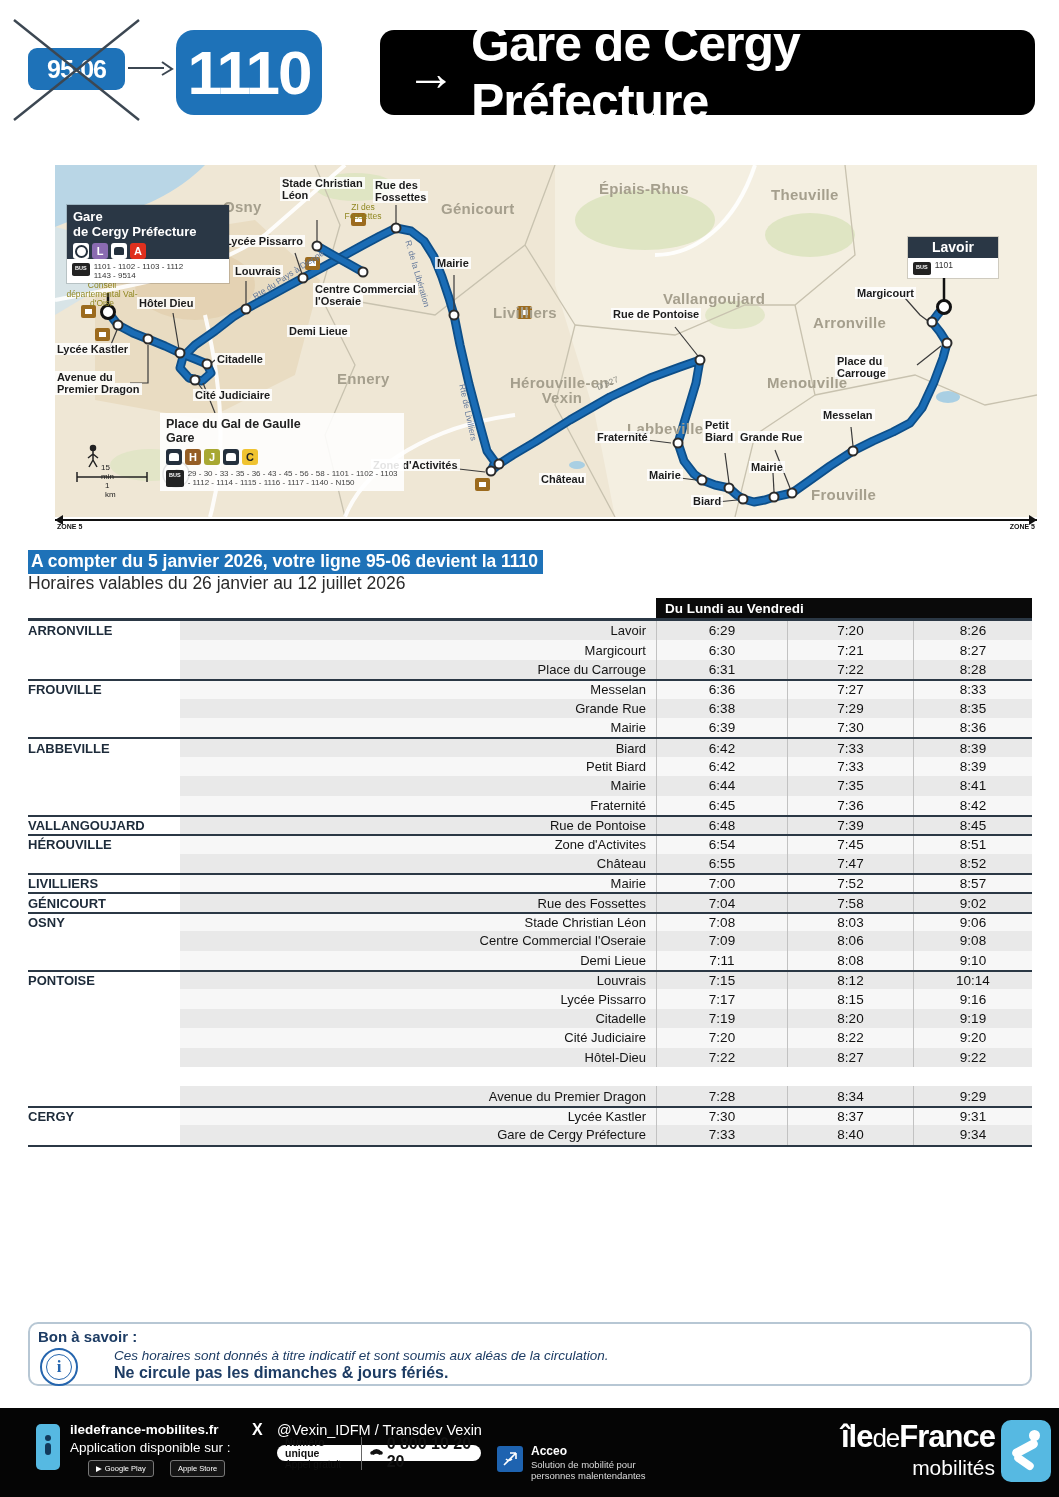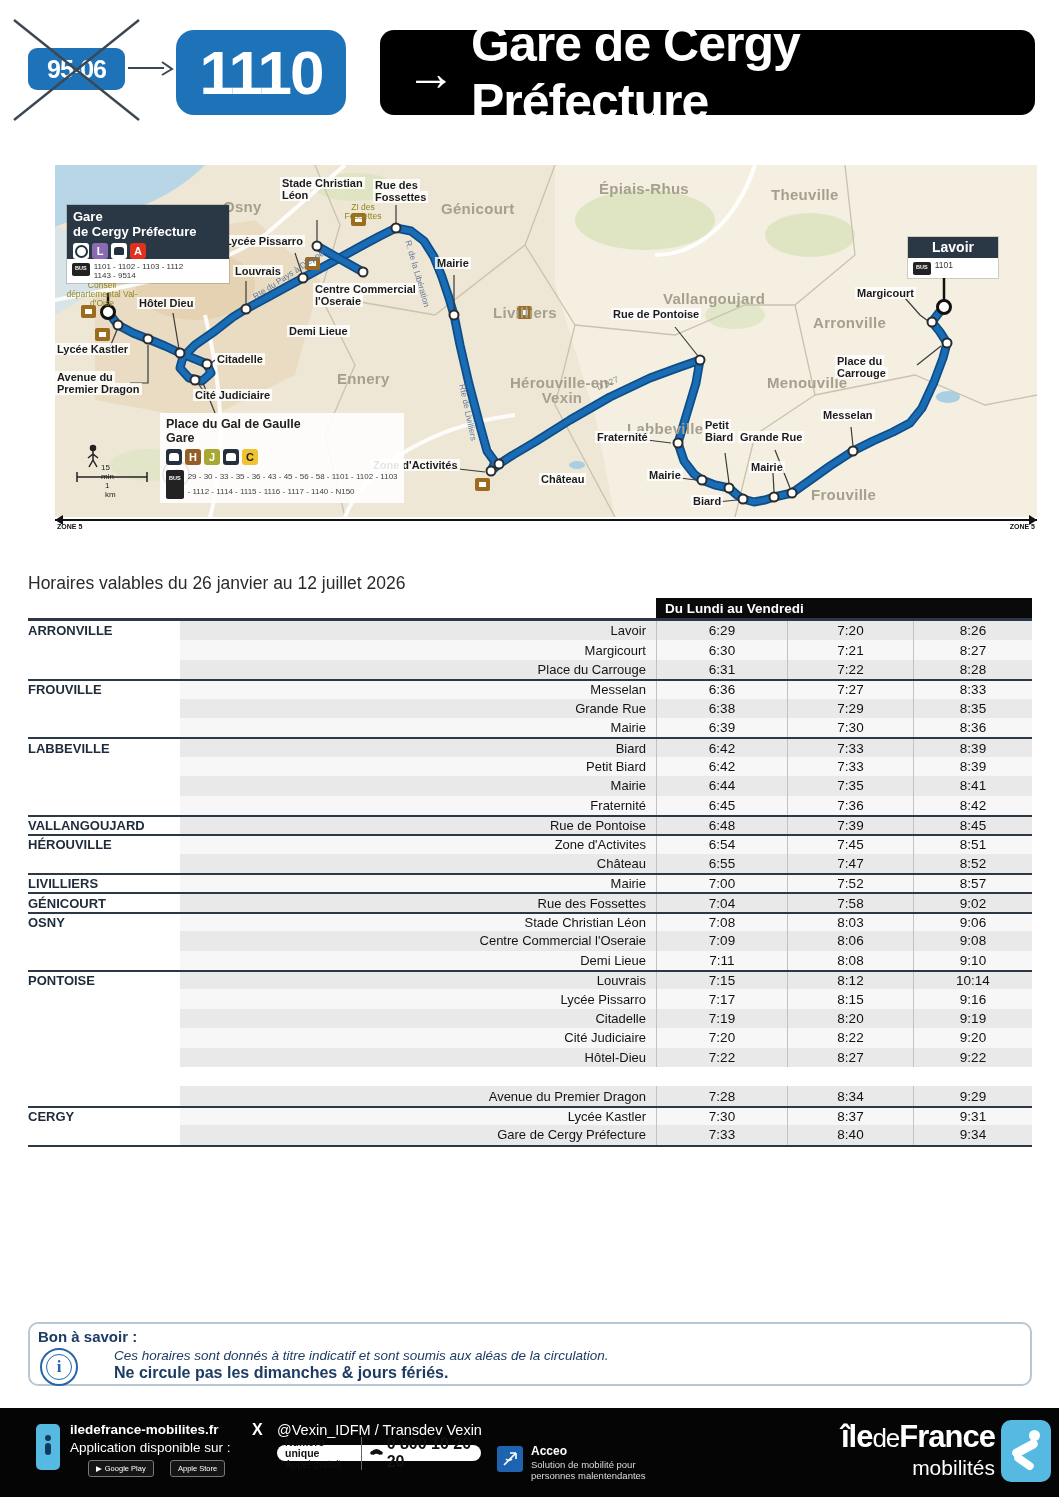--- a/index.html
+++ b/index.html
@@ -4,21 +4,21 @@
 <style>
   html,body{margin:0;padding:0;background:#fff;}
   .page{position:relative;width:1059px;height:1497px;background:#fff;
         font-family:"Liberation Sans",sans-serif;overflow:hidden;}
   
   .badge-old{position:absolute;left:28px;top:48px;width:97px;height:42px;background:#1e72b8;
              border-radius:9px;color:#fff;font-weight:bold;font-size:25px;display:flex;
              align-items:center;justify-content:center;letter-spacing:-1px;}
   .cross-svg{position:absolute;left:10px;top:16px;}
   .arrow-svg{position:absolute;left:126px;top:56px;}
-  .badge-new{position:absolute;left:176px;top:30px;width:170px;height:85px;background:#1e72b8;
+  .badge-new{position:absolute;left:176px;top:30px;width:146px;height:85px;background:#1e72b8;
              border-radius:18px;color:#fff;font-weight:bold;font-size:62px;display:flex;
              align-items:center;justify-content:center;letter-spacing:-2px;}
   .dest-banner{position:absolute;left:380px;top:30px;width:655px;height:85px;background:#000;
              border-radius:14px;color:#fff;font-weight:bold;font-size:50px;display:flex;
              align-items:center;padding-left:26px;box-sizing:border-box;letter-spacing:-1px;}
   .dest-banner .arr{margin-right:16px;font-weight:bold;}
   
   .map{position:absolute;left:55px;top:165px;width:982px;height:352px;background:#efe7d5;overflow:hidden;}
   .map svg.base{position:absolute;left:0;top:0;}
   .mlabel{position:absolute;font-size:11px;font-weight:bold;color:#1c1c1c;line-height:12px;}
@@ -35,21 +35,21 @@
   .mode.rer i{display:block;width:9px;height:9px;border:2.5px solid #24303d;border-radius:50%;}
   .mode.train{background:#fff;}
   .mode.train i{display:block;width:10px;height:8px;background:#24303d;border-radius:3px 3px 1px 1px;}
   .busrow{background:#fff;color:#333;font-weight:normal;font-size:8px;line-height:9px;
           margin:0 -6px -4px;padding:3px 5px;display:flex;gap:4px;align-items:flex-start;}
   .buschip{background:#222;color:#fff;font-size:5.5px;font-weight:bold;padding:1px 3px;border-radius:2px;
            border-bottom:2px solid #222;flex:none;margin-top:1px;}
   .callout{position:absolute;background:rgba(255,255,255,.88);padding:4px 6px;font-size:12.5px;
            font-weight:bold;color:#222;line-height:14px;}
   .callout .modes{display:flex;gap:3px;margin:4px 0;}
-  .callout .nums{font-size:8px;font-weight:normal;color:#444;line-height:15px;display:flex;gap:4px;}
+  .callout .nums{font-size:8px;font-weight:normal;color:#444;line-height:9px;display:flex;gap:4px;}
   .scalebox{position:absolute;left:18px;top:282px;font-size:8px;color:#222;}
   
   .zones{position:absolute;left:55px;top:519px;width:982px;}
   .zones .zline{height:2px;background:#111;position:relative;}
   .zones .tri{position:absolute;top:-4px;width:0;height:0;border-style:solid;}
   .zones .tri.l{left:0;border-width:5px 8px 5px 0;border-color:transparent #111 transparent transparent;}
   .zones .tri.r{right:0;border-width:5px 0 5px 8px;border-color:transparent transparent transparent #111;}
   .zones .zl{position:absolute;top:4px;font-size:7px;font-weight:bold;color:#111;}
   
   .notice-hl{position:absolute;left:28px;top:550px;background:#1e72b8;color:#fff;font-weight:bold;
@@ -365,20 +365,21 @@
 
   <div class="zones">
     <div class="zline">
         <div class="tri l"></div>
         <div class="tri r"></div>
       </div>
     <div class="zl" style="left:2px;">ZONE 5</div>
     <div class="zl" style="right:2px;">ZONE 5</div>
   </div>
 
+  <div class="notice-hl">A compter du 5 janvier 2026, votre ligne 95-06 devient la 1110</div>
   <div class="notice-sub">Horaires valables du 26 janvier au 12 juillet 2026</div>
 
   <div class="sched">
     <div class="thead">Du Lundi au Vendredi</div>
     <div class="tbody">
         <div class="trow even">
           <div class="tcom">ARRONVILLE</div>
           <div class="tdata">
             <div class="tstop">Lavoir</div>
             <div class="ttime t1">6:29</div>

